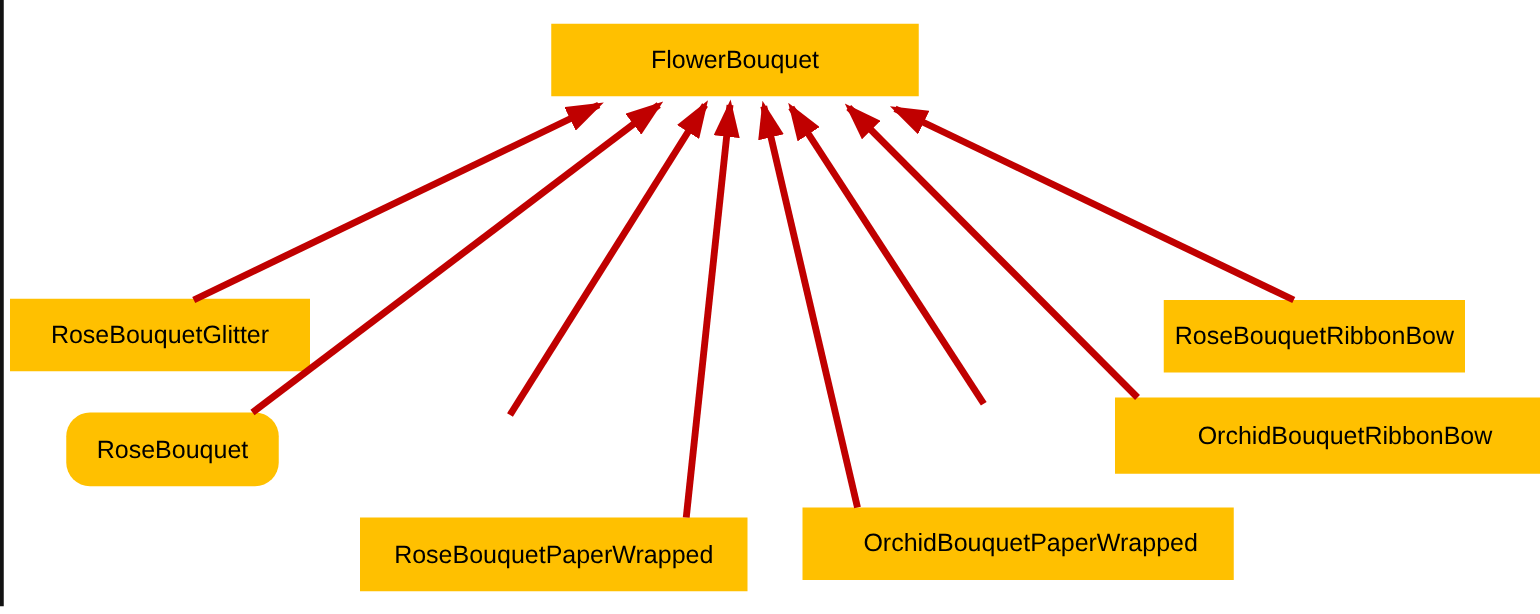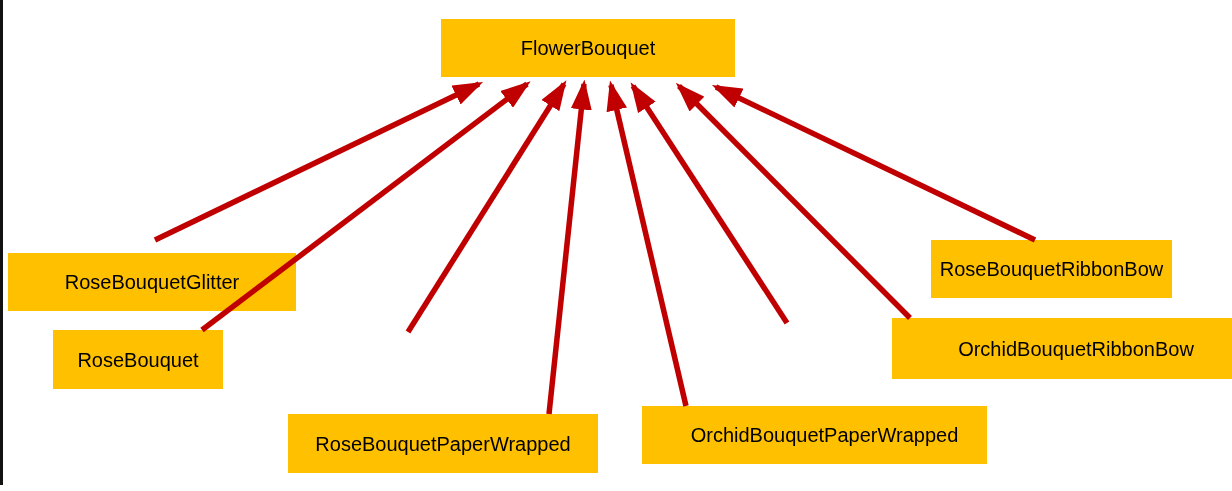--- a/index.html
+++ b/index.html
@@ -63,24 +63,24 @@
       <line x1="408" y1="332" x2="564" y2="84" stroke="#C00000" stroke-width="5.5" marker-end="url(#arrowhead)"></line>
       <line x1="549" y1="414" x2="584" y2="84" stroke="#C00000" stroke-width="5.5" marker-end="url(#arrowhead)"></line>
       <line x1="686" y1="406" x2="611" y2="85" stroke="#C00000" stroke-width="5.5" marker-end="url(#arrowhead)"></line>
       <line x1="787" y1="323" x2="633" y2="86" stroke="#C00000" stroke-width="5.5" marker-end="url(#arrowhead)"></line>
       <line x1="910" y1="318" x2="679" y2="86" stroke="#C00000" stroke-width="5.5" marker-end="url(#arrowhead)"></line>
       <line x1="1035" y1="240" x2="716" y2="87" stroke="#C00000" stroke-width="5.5" marker-end="url(#arrowhead)"></line>
     </svg>
 <div class="node" style="left: 441px; top: 19px; width: 294px; height: 58px;">
       <span>FlowerBouquet</span>
     </div>
-    <div class="node" style="left: 8px; top: 253px; width: 288px; height: 58px; justify-content: center;">
+    <div class="node" style="left: 8px; top: 239px; width: 240px; height: 58px; justify-content: center;">
       <span>RoseBouquetGlitter</span>
     </div>
-    <div class="node" style="left: 53px; top: 330px; width: 170px; height: 59px;">
+    <div class="node" style="left: 53px; top: 330px; width: 170px; height: 59px; border-radius: 19px;">
       <span>RoseBouquet</span>
     </div>
     <div class="node" style="left: 288px; top: 414px; width: 310px; height: 59px;">
       <span>RoseBouquetPaperWrapped</span>
     </div>
     <div class="node" style="left: 642px; top: 406px; width: 345px; height: 58px; padding-left: 20px;">
       <span>OrchidBouquetPaperWrapped</span>
     </div>
     <div class="node" style="left: 892px; top: 318px; width: 368px; height: 61px;">
       <span>OrchidBouquetRibbonBow</span>

